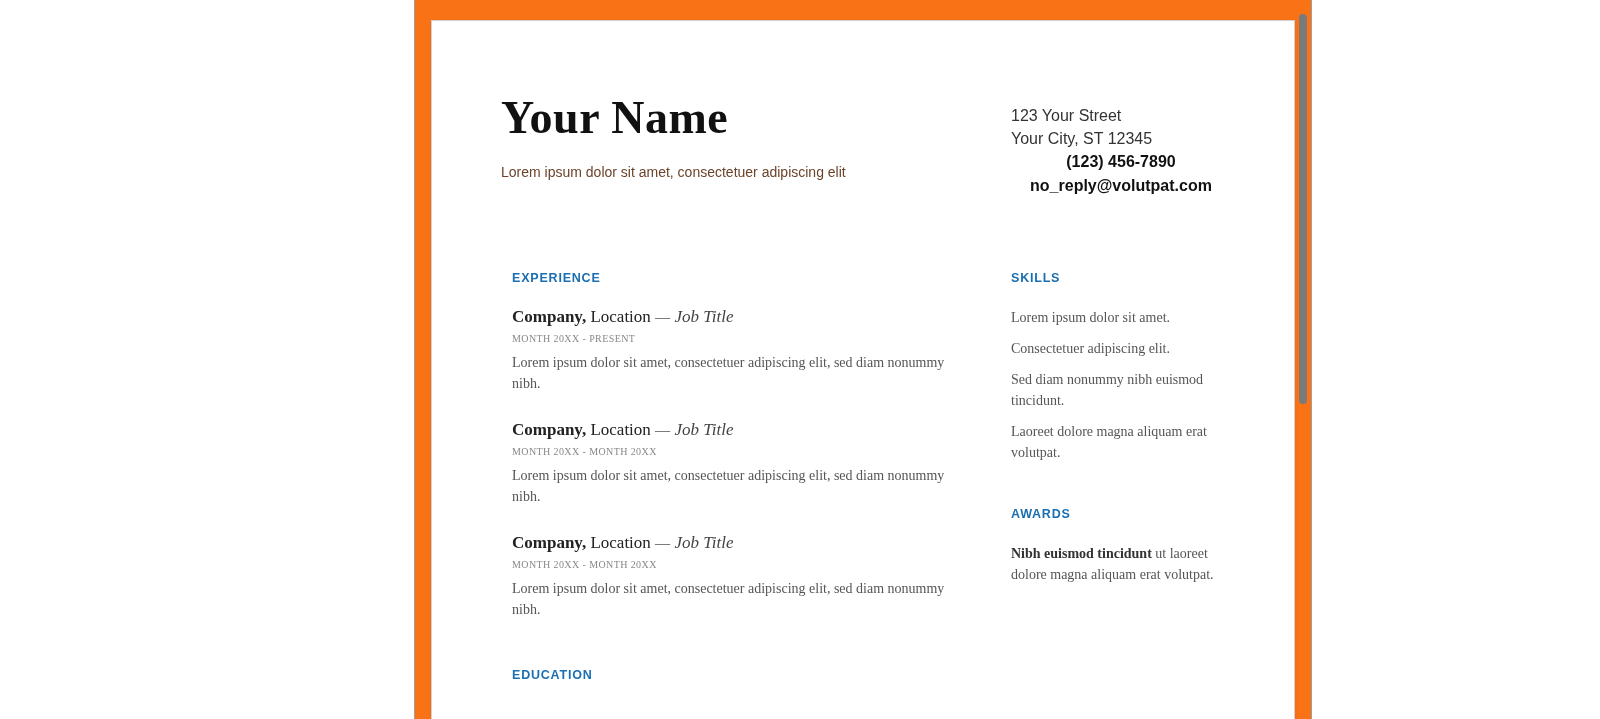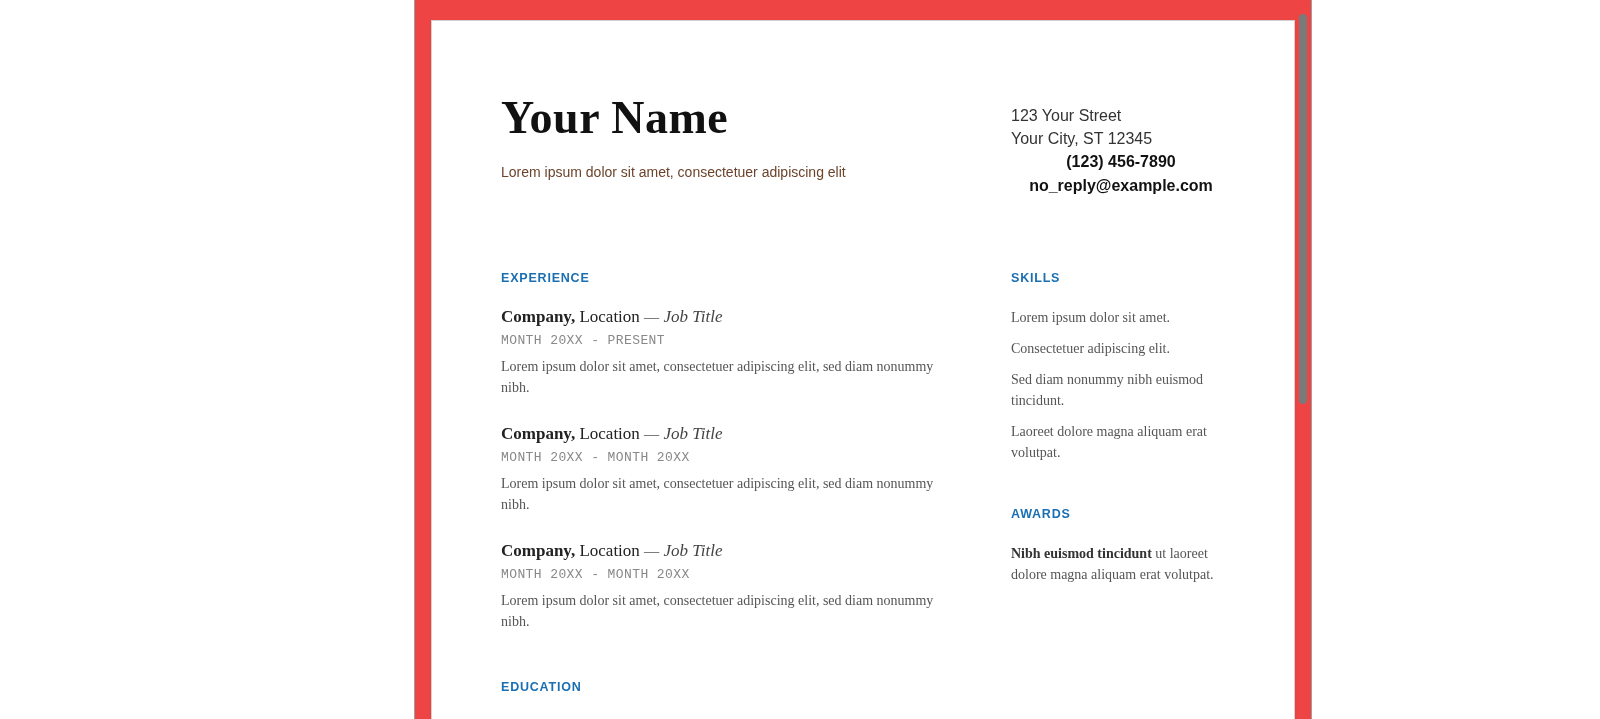--- a/index.html
+++ b/index.html
@@ -10,21 +10,21 @@
     font-family: Georgia, "Times New Roman", serif;
     color: #222;
     overflow: hidden;
   }
   .viewport {
     position: absolute;
     left: 414px;
     top: 0;
     width: 898px;
     height: 719px;
-    background: #ef4444;
+    background: #f97316;
     border-left: 1px solid #9e9e9e;
     border-right: 1px solid #9e9e9e;
   }
   .page-shadow {
     position: absolute;
     left: 16px; right: 16px; top: 20px;
     bottom: -200px;
     background: #ffffff;
     border: 1px solid #d1d1d1;
     box-shadow: 0 1px 3px rgba(0,0,0,0.08);
@@ -43,21 +43,21 @@
     width: 8px;
     height: 390px;
     background: #7a7a7a;
     border-radius: 4px;
   }
 
   .cols {
     display: flex;
     gap: 56px;
   }
-  .main-col { flex: 1 1 58%; }
+  .main-col { flex: 1 1 58%; margin-left: 11px; }
   .side-col { flex: 0 0 220px; }
 
   .hdr { display: flex; gap: 56px; margin-bottom: 74px; align-items: flex-start; }
   .hdr-left { flex: 1 1 58%; }
   .hdr-right { flex: 0 0 220px; font-family: "Helvetica Neue", Arial, sans-serif; font-size: 16px; line-height: 1.45; color:#333; padding-top:10px;}
 
   .name {
     font-family: Georgia, "Times New Roman", serif;
     font-weight: 700;
     font-size: 46px;
@@ -87,22 +87,22 @@
     font-family: Georgia, serif;
     font-size: 17px;
     color: #222;
     margin-bottom: 6px;
   }
   .job-title-line .company { font-weight: 700; }
   .job-title-line .loc { font-weight: 400; }
   .job-title-line .sep { color:#666; font-style: italic; }
   .job-title-line .role { font-style: italic; color:#444;font-family:Liberation Serif, serif; }
   .job-dates {
-    font-family: Liberation Mono, monospace;
-    font-size: 13px;
+    font-family: Liberation Serif, serif;
+    font-size: 10px;
     letter-spacing: 0.4px;
     color: #888;
     margin-bottom: 8px;
   }
   .job-body, .side-body, .skill-line, .award-body {
     font-family: Georgia, serif;
     font-size: 14px;
     line-height: 1.5;
     color: #555;
   }
@@ -121,21 +121,21 @@
 
     <div class="hdr">
       <div class="hdr-left">
         <h1 class="name">Your Name</h1>
         <div class="tagline">Lorem ipsum dolor sit amet, consectetuer adipiscing elit</div>
       </div>
       <div class="hdr-right">
         <div>123 Your Street</div>
         <div>Your City, ST 12345</div>
         <div class="bold">(123) 456-7890</div>
-        <div class="bold">no_reply@example.com</div>
+        <div class="bold">no_reply@volutpat.com</div>
       </div>
     </div>
 
     <div class="cols">
 
       <div class="main-col">
 
         <div class="section-h">EXPERIENCE</div>
 
         <div class="job">

